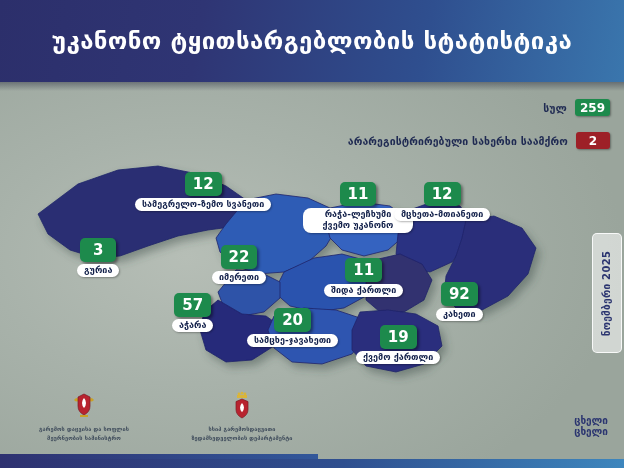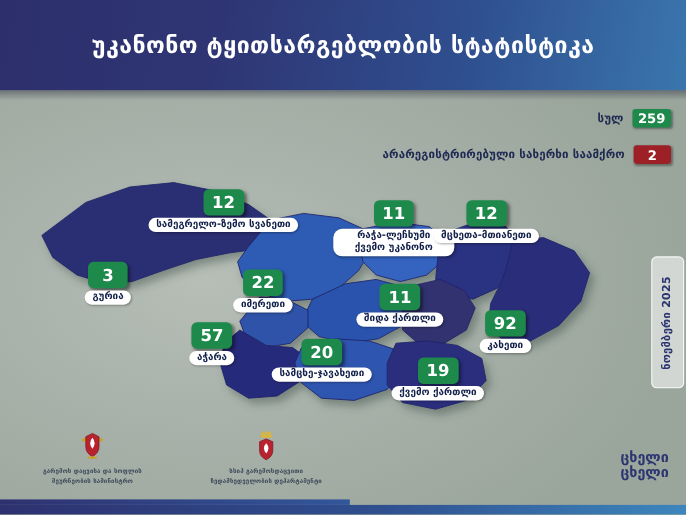--- a/index.html
+++ b/index.html
@@ -15,21 +15,21 @@
     overflow:hidden;
   }
 
   
   .header{
     position:absolute;left:0;top:0;width:624px;height:82px;
     background:linear-gradient(100deg,#2c2f6b 0%, #2f3574 32%, #2f4f8f 68%, #3a76ad 100%);
     display:flex;align-items:center;justify-content:center;
   }
   .header-title{
-    color:#ffffff;font-size:21px;font-weight:bold;letter-spacing:.4px;
+    color:#ffffff;font-size:24px;font-weight:bold;letter-spacing:.4px;
     text-align:center;padding:0 16px;white-space:nowrap;
   }
   .header-shadow{
     position:absolute;left:0;top:82px;width:624px;height:9px;
     background:linear-gradient(180deg,rgba(20,22,45,.38),rgba(20,22,45,0));
   }
 
   
   .legend{
     position:absolute;right:14px;top:99px;width:430px;
@@ -91,21 +91,21 @@
     text-align:center;line-height:1.5;letter-spacing:.1px;
   }
   .emblem{width:26px;height:30px;}
 
   
   .hotline{
     position:absolute;right:16px;bottom:30px;
     display:flex;align-items:center;gap:5px;
   }
   .hotline-words{
-    font-size:13px;font-weight:bold;color:#2b3570;line-height:1.08;text-align:left;
+    font-size:10px;font-weight:bold;color:#2b3570;line-height:1.08;text-align:left;
   }
   .hotline-number{font-size:34px;font-weight:bold;color:#2b3570;line-height:.92;letter-spacing:-1px;}
 
   
   .bottom-bar{
     position:absolute;left:0;bottom:0;width:624px;height:9px;
     background:linear-gradient(90deg,#2e3170 0%,#2f4f8f 55%,#3d86bd 100%);
   }
   .bottom-notch{
     position:absolute;left:0;bottom:9px;width:318px;height:5px;

